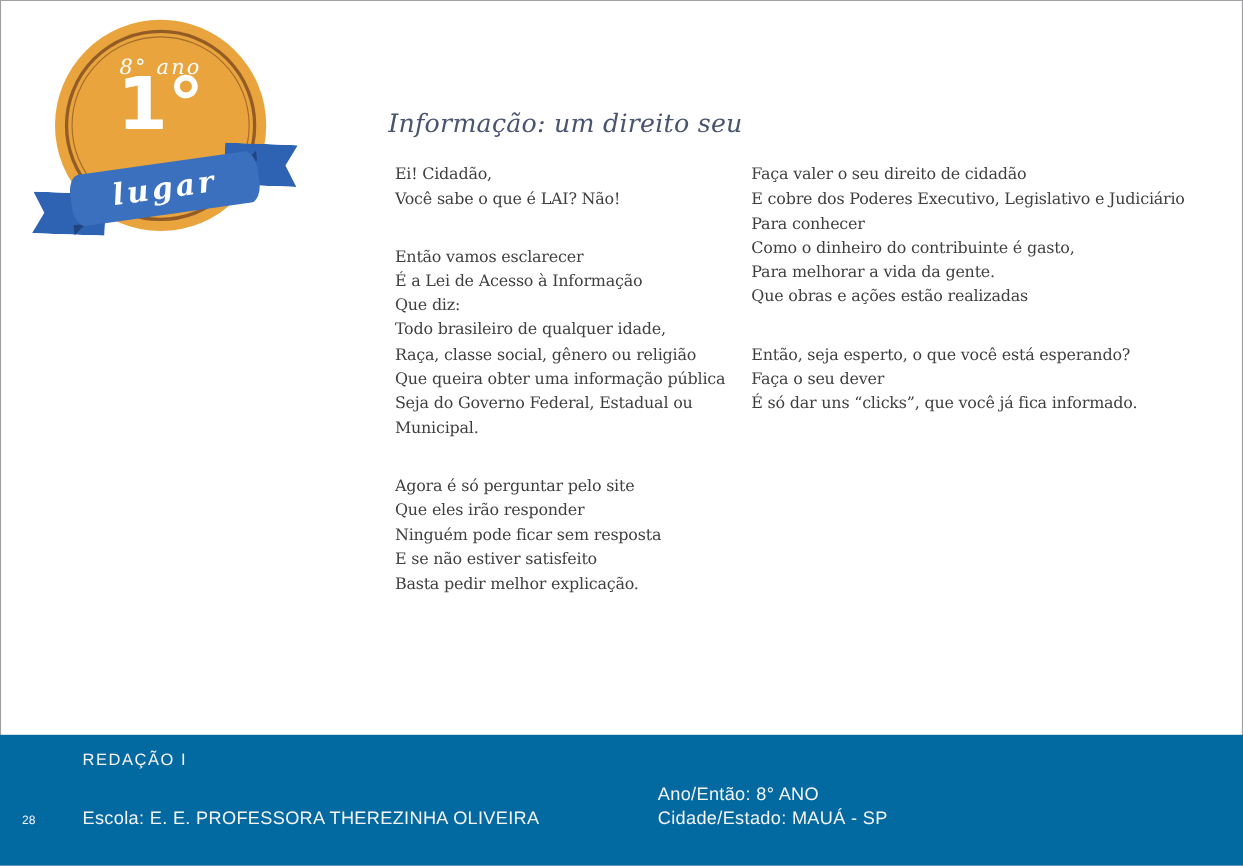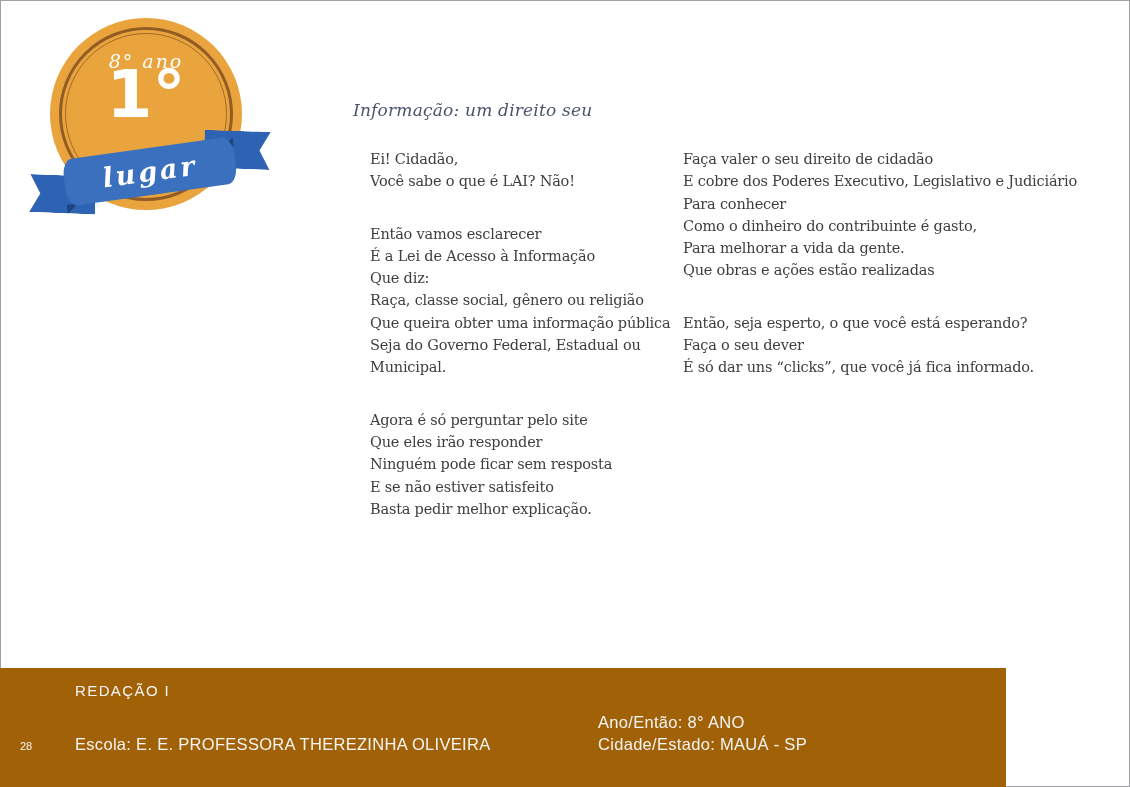--- a/index.html
+++ b/index.html
@@ -28,29 +28,29 @@
   .fold{position:absolute;width:0;height:0;border-style:solid;}
   .fold-left{left:36px;top:62px;border-width:9px 11px 0 0;border-color:#1F447F transparent transparent transparent;}
   .fold-right{right:36px;top:12px;border-width:0 0 9px 11px;border-color:transparent transparent #1F447F transparent;}
   .band{position:absolute;left:36px;top:14px;width:172px;height:47px;background:#3B70BF;
     border-radius:10px/18px;transform:rotate(-2deg);display:flex;align-items:center;justify-content:center;}
   .band span{color:#fff;font-family:"DejaVu Serif",serif;font-style:italic;font-weight:bold;
     font-size:27px;letter-spacing:3px;}
 
   
   .title{position:absolute;left:353px;top:100px;margin:0;font-family:"DejaVu Serif",serif;
-    font-style:italic;font-weight:normal;font-size:17px;color:#49546E;letter-spacing:.2px;}
+    font-style:italic;font-weight:normal;font-size:23px;color:#49546E;letter-spacing:.2px;}
   .poem{position:absolute;top:148px;font-family:"DejaVu Serif",serif;font-size:14.5px;
     line-height:22.3px;color:#3E3E40;letter-spacing:-0.2px;}
-  .col-left{left:370px;width:330px;}
+  .col-left{left:359px;width:330px;}
   .col-right{left:683px;width:430px;}
   .stanza{margin:0 0 30px 0;}
 
   
-  .footer{position:absolute;left:0;top:668px;width:1006px;height:119px;background:#a16207;color:#F4F4F4;}
+  .footer{position:absolute;left:0;top:668px;width:1130px;height:119px;background:#0369a1;color:#F4F4F4;}
   .footer-section{position:absolute;left:75px;top:14px;font-size:15px;letter-spacing:1.4px;}
   .f-line{position:absolute;font-size:16.5px;letter-spacing:.3px;white-space:nowrap;}
   .nome{left:75px;top:45px;}
   .escola{left:75px;top:67px;}
   .ano{left:598px;top:45px;}
   .cidade{left:598px;top:67px;}
   .page-number{position:absolute;left:20px;top:72px;font-size:11px;}
 </style>
 </head>
 <body>
@@ -79,20 +79,21 @@
 
   <div class="poem col-left">
       <div class="stanza">
         <div class="line">Ei! Cidadão,</div>
         <div class="line">Você sabe o que é LAI? Não!</div>
       </div>
       <div class="stanza">
         <div class="line">Então vamos esclarecer</div>
         <div class="line">É a Lei de Acesso à Informação</div>
         <div class="line">Que diz:</div>
+        <div class="line">Todo brasileiro de qualquer idade,</div>
         <div class="line">Raça, classe social, gênero ou religião</div>
         <div class="line">Que queira obter uma informação pública</div>
         <div class="line">Seja do Governo Federal, Estadual ou Municipal.</div>
       </div>
       <div class="stanza">
         <div class="line">Agora é só perguntar pelo site</div>
         <div class="line">Que eles irão responder</div>
         <div class="line">Ninguém pode ficar sem resposta</div>
         <div class="line">E se não estiver satisfeito</div>
         <div class="line">Basta pedir melhor explicação.</div>

